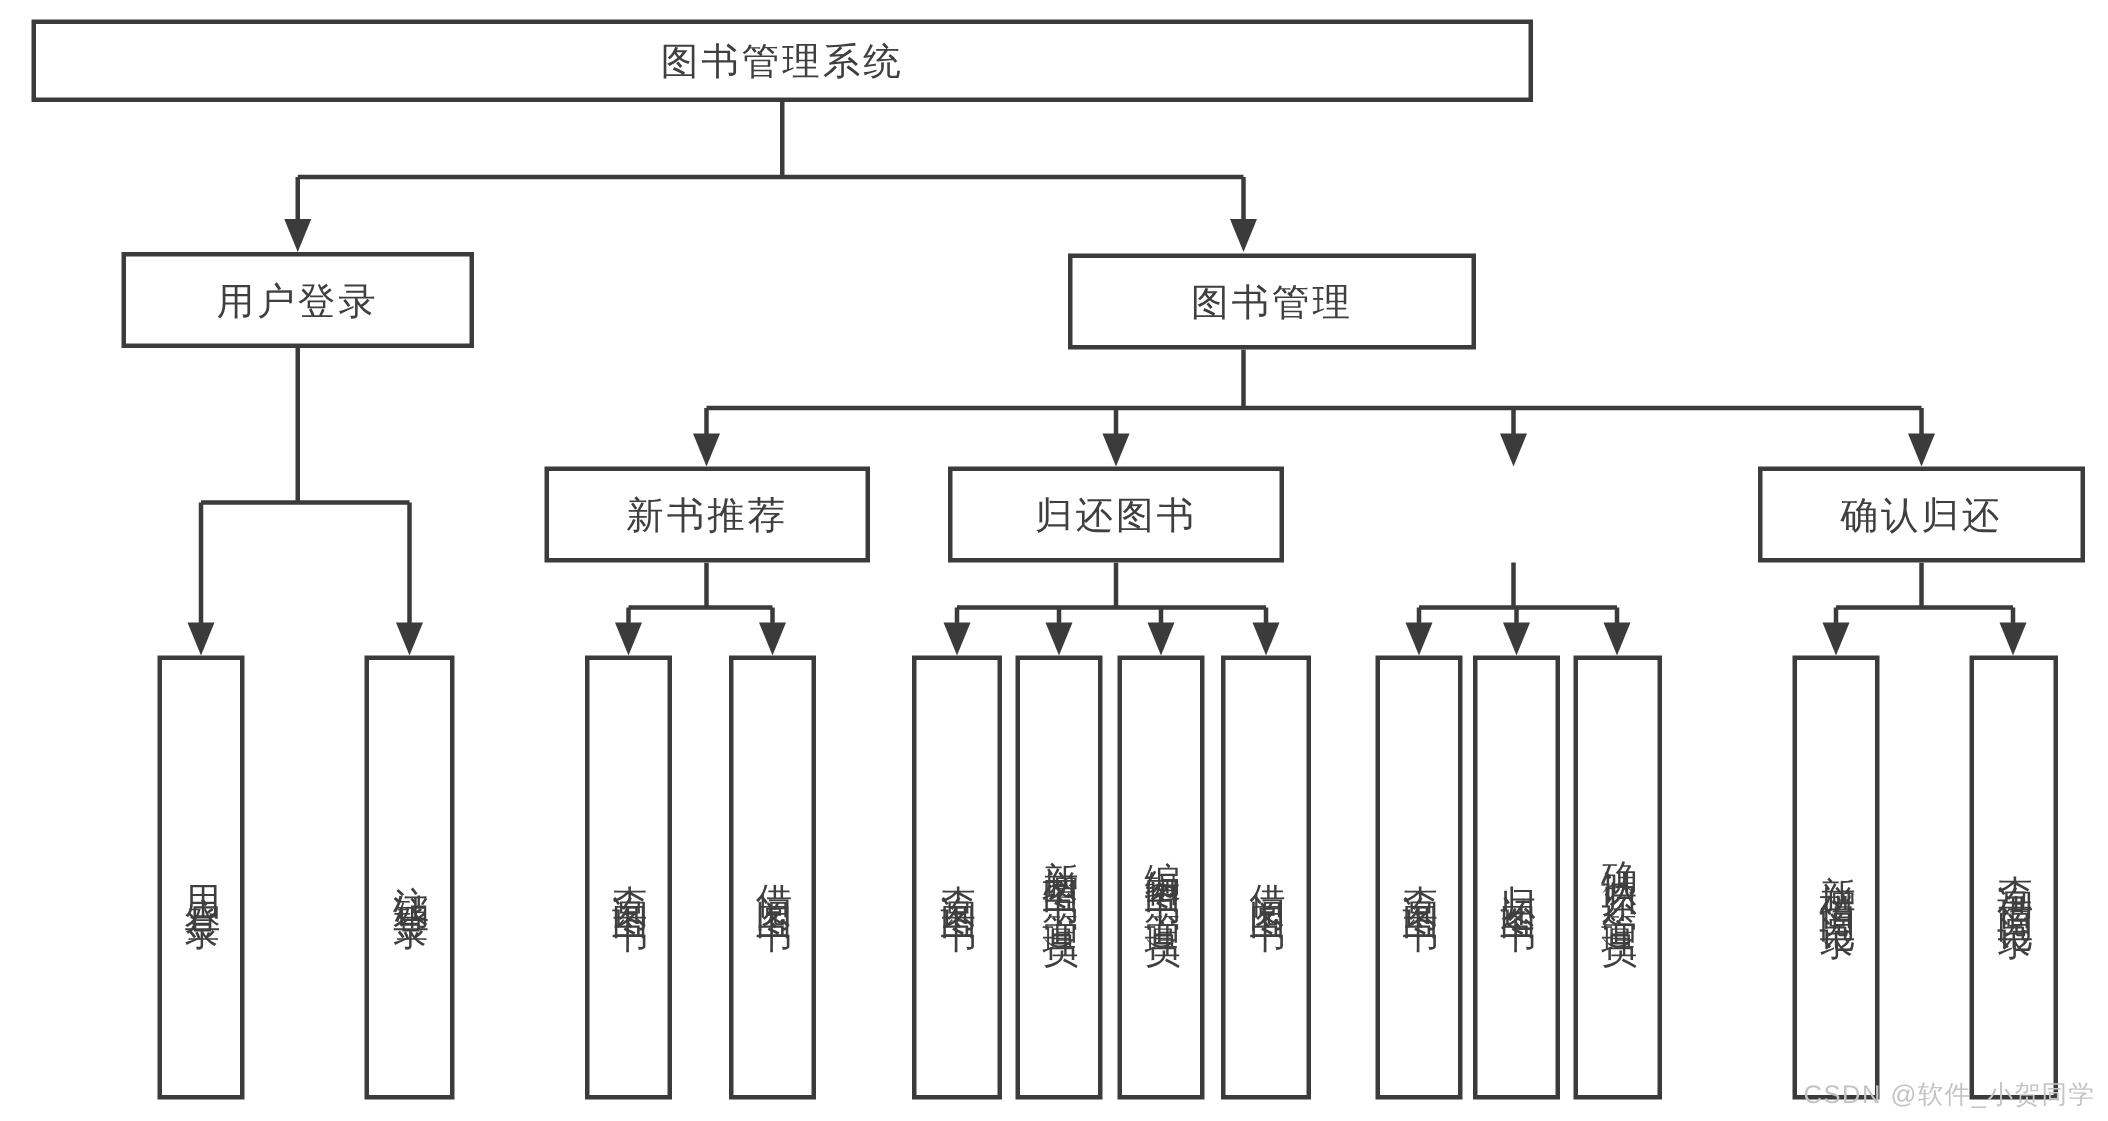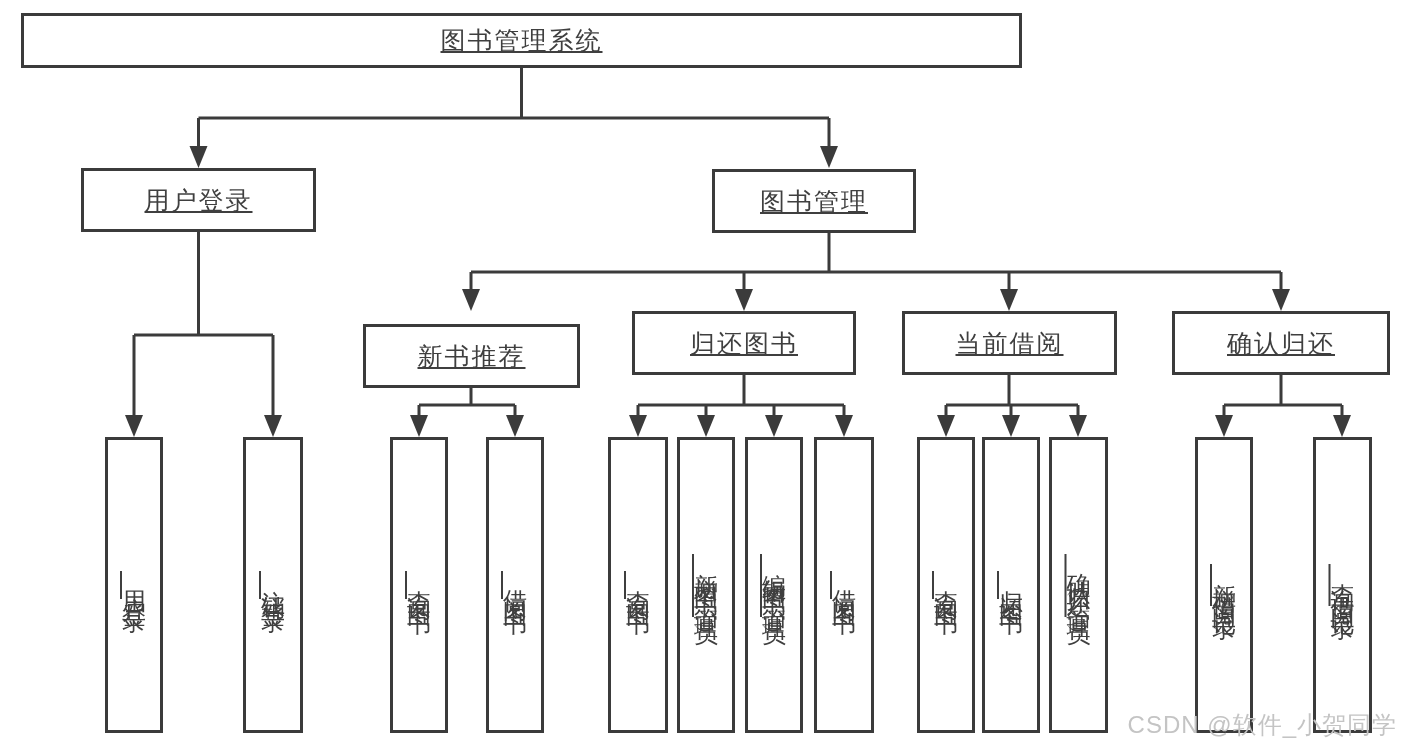--- a/index.html
+++ b/index.html
@@ -3,30 +3,30 @@
 <meta charset="utf-8">
 <style>
   html,body{margin:0;padding:0;background:#ffffff;}
   .stage{
     position:relative;width:1405px;height:747px;background:#ffffff;
     font-family:"Liberation Sans","DejaVu Sans",sans-serif;overflow:hidden;
   }
   .connectors{position:absolute;left:0;top:0;z-index:1;}
   .node{
     position:absolute;box-sizing:border-box;border:3px solid #3b3b3b;background:#ffffff;
-    display:flex;align-items:center;justify-content:center;color:#3f3f3f;z-index:2;text-decoration:underline;
+    display:flex;align-items:center;justify-content:center;color:#3f3f3f;z-index:2;
   }
   .h-label{font-size:25px;letter-spacing:2px;white-space:nowrap;}
   .leaf .v-label{
     writing-mode:vertical-rl;text-orientation:mixed;
     font-size:24px;line-height:1;letter-spacing:7px;white-space:nowrap;
   }
   .watermark{
     position:absolute;right:8px;bottom:6px;z-index:3;
-    font-size:24px;color:#c4c4c4;letter-spacing:1px;white-space:nowrap;
+    font-size:17px;color:#c4c4c4;letter-spacing:1px;white-space:nowrap;
   }
 </style>
 </head>
 <body>
 
 <div class="stage">
 
   <svg class="connectors" width="1405" height="747" viewBox="0 0 1405 747">
     <g stroke="#3b3b3b" stroke-width="3" fill="none">
 
@@ -67,32 +67,29 @@
     </g>
   </svg>
 
   <div class="node" style="left:21px;top:13px;width:1001px;height:55px">
     <span class="h-label">图书管理系统</span>
   </div>
 
   <div class="node" style="left:81px;top:168px;width:235px;height:64px">
     <span class="h-label">用户登录</span>
   </div>
-  <div class="node" style="left:712px;top:169px;width:204px;height:64px">
+  <div class="node" style="left:712px;top:169px;width:272px;height:64px">
     <span class="h-label">图书管理</span>
   </div>
 
-  <div class="node" style="left:363px;top:324px;width:217px;height:64px">
+  <div class="node" style="left:363px;top:311px;width:217px;height:64px">
     <span class="h-label">新书推荐</span>
   </div>
   <div class="node" style="left:632px;top:311px;width:224px;height:64px">
     <span class="h-label">归还图书</span>
-  </div>
-  <div class="node" style="left:902px;top:311px;width:215px;height:64px">
-    <span class="h-label">当前借阅</span>
   </div>
   <div class="node" style="left:1172px;top:311px;width:218px;height:64px">
     <span class="h-label">确认归还</span>
   </div>
 
   <div class="node leaf" style="left:105px;top:437px;width:58px;height:296px">
     <span class="v-label">用户登录</span>
   </div>
   <div class="node leaf" style="left:243px;top:437px;width:60px;height:296px">
     <span class="v-label">注销登录</span>

